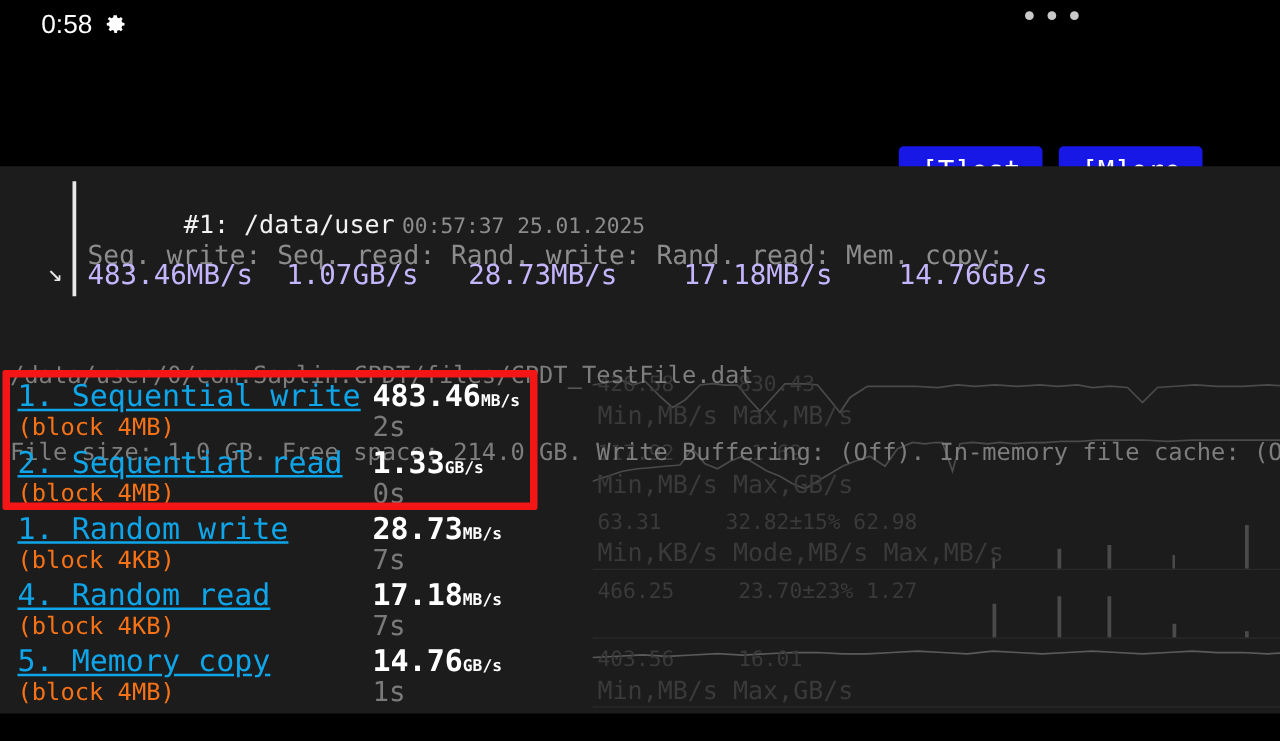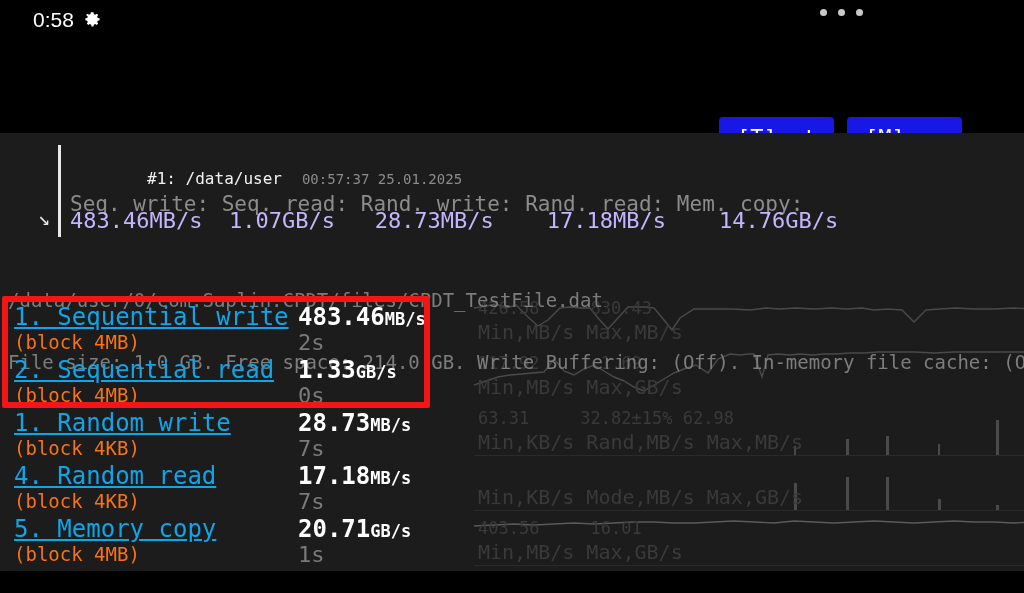--- a/index.html
+++ b/index.html
@@ -80,27 +80,27 @@
   }
   .vrule {
     position: absolute; left: 58px; top: 12px; width: 3px; height: 92px;
     background: #e8e8e8;
   }
   .hdr-line { position: absolute; left: 70px; white-space: pre; }
   .hl1 { top: 13px; }
   .hl2 { top: 59px; }
   .hl3 { top: 76px; }
   .h-title {
-    color: #f2f2f2; font-size: 16px; line-height: 28px;
+    color: #f2f2f2; font-size: 20px; line-height: 28px;
     font-family: "DejaVu Sans Mono", monospace;
     margin-top: 34px;
   }
   .h-time {
-    color: #8c8c8c; font-size: 14px; line-height: 28px;
-    font-family: "DejaVu Sans Mono", monospace; margin-left: 20px;
+    color: #8c8c8c; font-size: 17px; line-height: 28px;
+    font-family: "DejaVu Sans Mono", monospace; margin-left: 6px;
   }
   .h-cols, .h-vals {
     font-family: "DejaVu Sans Mono", monospace; white-space: pre;
   }
   .h-cols { color: #8c8c8c; font-size: 21px; line-height: 24px; }
   .h-vals { color: #c4b5fd; font-size: 22px; line-height: 24px; }
 
   
   .fileinfo { position: absolute; left: 8px; top: 117px; white-space: pre; }
   .fi-line {
@@ -117,21 +117,21 @@
     position: absolute; left: 6px; white-space: pre;
     font-family: "DejaVu Sans Mono", monospace;
   }
   .r-name  { top: 0px;  color: #0ea5e9; font-size: 24px; line-height: 28px; text-decoration: underline; }
   .r-block { top: 26px; color: #f97316; font-size: 19px; line-height: 27px; }
   .r-val, .r-time {
     position: absolute; left: 290px; white-space: pre;
     font-family: "DejaVu Sans Mono", monospace;
   }
   .r-val  { top: 0px; color: #ffffff; font-size: 24px; line-height: 28px; font-weight: bold; }
-  .r-val .unit { font-size: 17px; font-weight: bold; }
+  .r-val .unit { font-size: 13px; font-weight: bold; }
   .r-time { top: 26px; color: #7a7a7a; font-size: 22px; line-height: 27px; }
 
   
   .hl-box {
     position: absolute; left: 2px; top: 296px; width: 428px; height: 112px;
     border: 6px solid #f41616; border-radius: 2px;
     pointer-events: none;
   }
 
   
@@ -188,33 +188,33 @@
       <div class="graph-row">
         <svg width="594" height="55" aria-hidden="true">
           <rect x="320" y="40" width="2" height="9" fill="#4a4a4a"></rect>
           <rect x="372" y="33" width="3" height="16" fill="#4a4a4a"></rect>
           <rect x="412" y="30" width="3" height="19" fill="#4a4a4a"></rect>
           <rect x="464" y="38" width="2" height="11" fill="#4a4a4a"></rect>
           <rect x="522" y="14" width="3" height="35" fill="#4a4a4a"></rect>
           <line x1="0" y1="49.5" x2="594" y2="49.5" stroke="#2a2a2a" stroke-width="1"></line>
         </svg>
         <div class="g-vals">63.31     32.82±15% 62.98</div>
-        <div class="g-labs">Min,KB/s Rand,MB/s Max,MB/s</div>
+        <div class="g-labs">Min,KB/s Mode,MB/s Max,MB/s</div>
       </div>
 
       <div class="graph-row">
         <svg width="594" height="55" aria-hidden="true">
           <rect x="320" y="22" width="3" height="27" fill="#4a4a4a"></rect>
           <rect x="372" y="16" width="3" height="33" fill="#4a4a4a"></rect>
           <rect x="412" y="16" width="3" height="33" fill="#4a4a4a"></rect>
           <rect x="464" y="38" width="3" height="11" fill="#4a4a4a"></rect>
           <rect x="522" y="44" width="3" height="5" fill="#4a4a4a"></rect>
           <line x1="0" y1="49.5" x2="594" y2="49.5" stroke="#2a2a2a" stroke-width="1"></line>
         </svg>
-        <div class="g-labs">Min,KB/s Mode,MB/s Max,GB/s</div>
+        <div class="g-vals">466.25     23.70±23% 1.27</div>
       </div>
 
       <div class="graph-row">
         <svg width="594" height="55" aria-hidden="true">
           <polyline fill="none" stroke="#5a5a5a" stroke-width="1.4" points="0,10 20,9 40,8 60,9 80,8 100,7 120,8 140,7 160,6 180,6 200,7 220,7 240,6 260,5 280,6 300,7 320,5 340,6 360,7 380,6 400,5 420,6 440,7 460,6 480,5 500,6 520,6 540,7 560,6 580,5 594,6"></polyline>
           <line x1="0" y1="49.5" x2="594" y2="49.5" stroke="#2a2a2a" stroke-width="1"></line>
         </svg>
         <div class="g-vals">403.56     16.01</div>
         <div class="g-labs">Min,MB/s Max,GB/s</div>
       </div>
@@ -263,21 +263,21 @@
       <div class="res">
         <div class="r-name">4. Random read</div>
         <div class="r-block">(block 4KB)</div>
         <div class="r-val"><span>17.18</span><span class="unit">MB/s</span></div>
         <div class="r-time">7s</div>
       </div>
 
       <div class="res">
         <div class="r-name">5. Memory copy</div>
         <div class="r-block">(block 4MB)</div>
-        <div class="r-val"><span>20.71</span><span class="unit">GB/s</span></div>
+        <div class="r-val"><span>14.76</span><span class="unit">GB/s</span></div>
         <div class="r-time">1s</div>
       </div>
 
     </div>
 
   </div>
 
   <div class="hl-box"></div>
 
   <div class="footer"></div>

